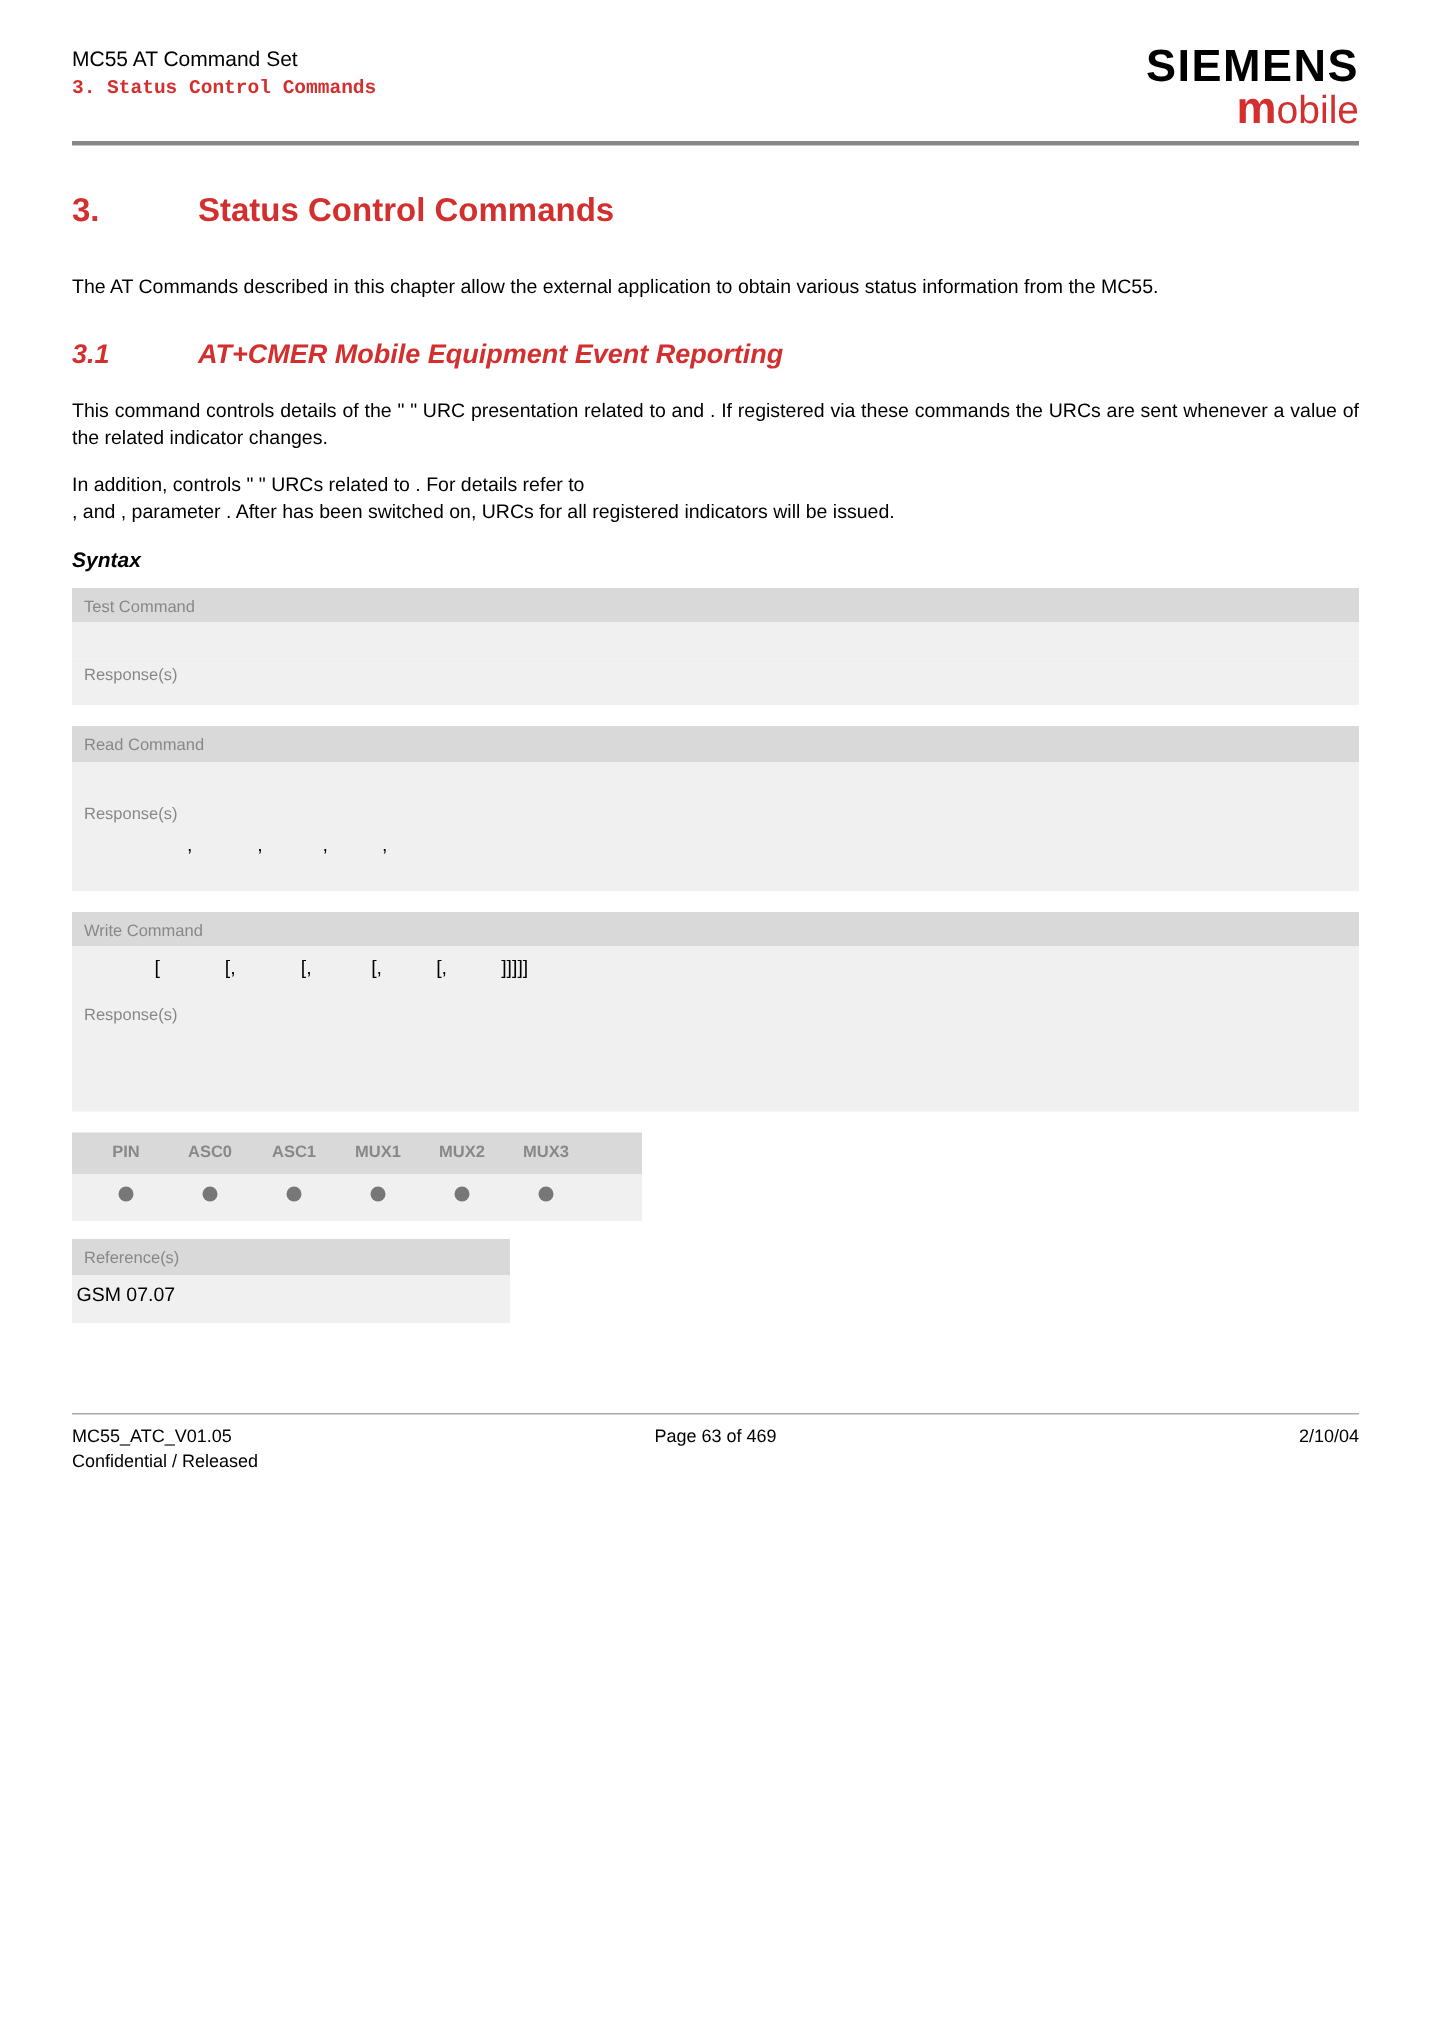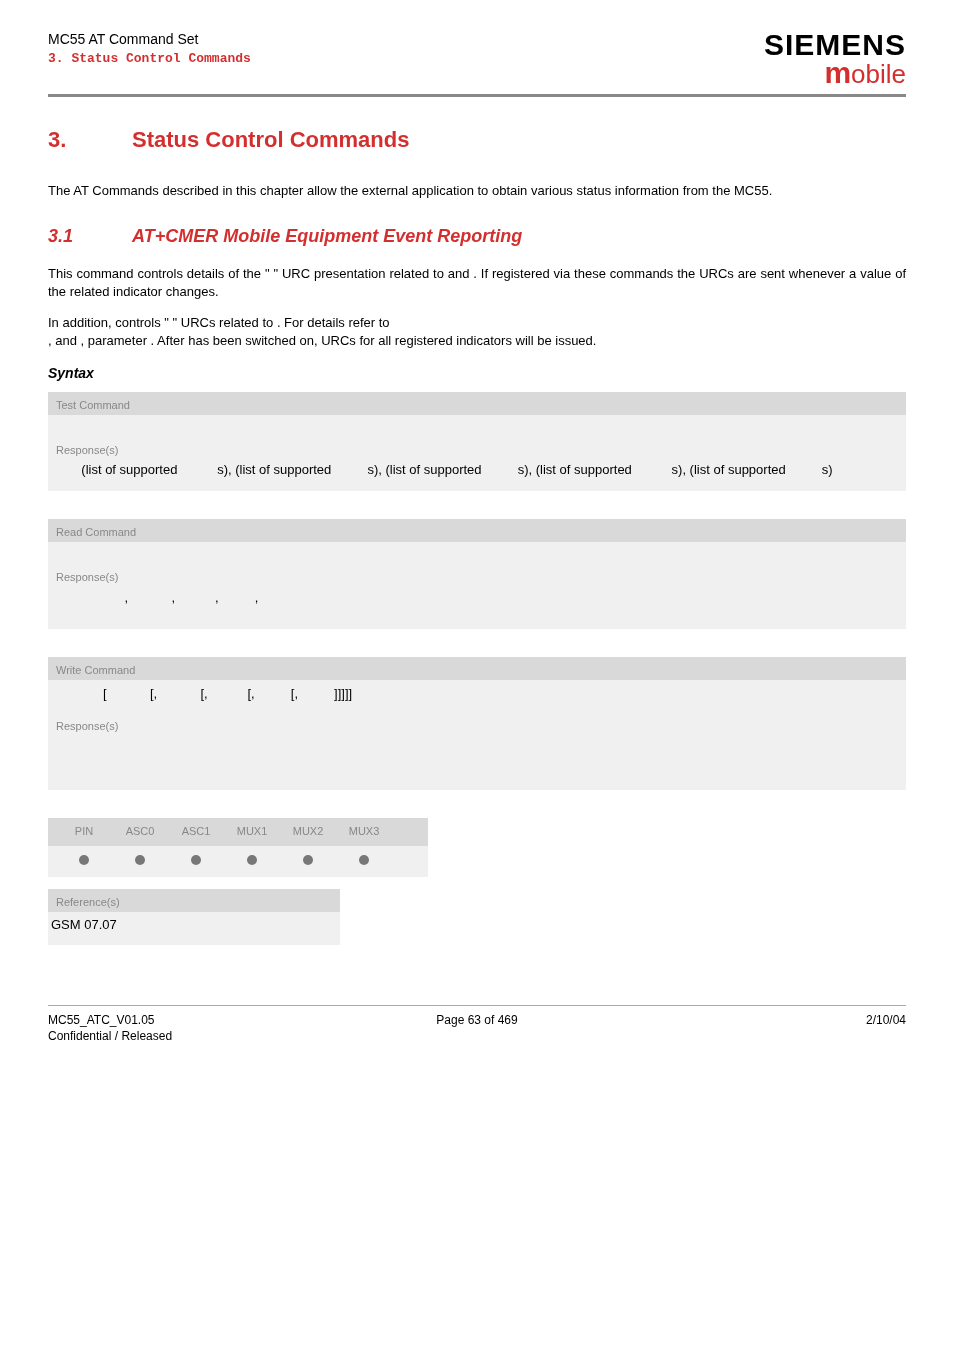--- a/index.html
+++ b/index.html
@@ -59,36 +59,36 @@
   }
   h2.subsection .num { width: 84px; flex-shrink: 0; }
   p.body { font-size: 13px; margin-bottom: 12px; text-align: justify; }
   .syntax-title {
     font-weight: bold;
     font-style: italic;
     font-size: 14px;
     margin-top: 14px;
     margin-bottom: 8px;
   }
-  .cmd-block { margin-bottom: 28px; }
+  .cmd-block { margin-bottom: 14px; }
   .cmd-header {
     background: #d9d9d9;
     color: #888;
     font-size: 11px;
     padding: 6px 8px 2px 8px;
   }
   .cmd-body {
     background: #f0f0f0;
     padding: 4px 8px 10px 8px;
     font-size: 13px;
   }
   .cmd-body .label { color: #888; font-size: 11px; margin-bottom: 2px; }
   .cmd-body .content { color: #000; font-size: 13px; line-height: 1.6; }
   .dots-table { margin-top: 6px; }
-  .dots-table .hdr-row, .dots-table .dot-row { display: flex; }
+  .dots-table .hdr-row, .dots-table .dot-row { display: flex; font-weight: bold; }
   .dots-table .cell {
     width: 56px;
     text-align: center;
     font-size: 11px;
     color: #888;
   }
   .dots-table .hdr-row { background: #d9d9d9; padding: 6px 8px; }
   .dots-table .dot-row { background: #f0f0f0; padding: 8px 8px; }
   .dot {
     width: 10px; height: 10px; border-radius: 50%;
@@ -142,21 +142,20 @@
 <p class="body" style="margin-bottom:0;">In addition,                 controls "          " URCs related to                 . For details refer to</p>
 <p class="body">          ,                and              , parameter             . After                has been switched on, URCs for all registered indicators will be issued.</p>
 
 <div class="syntax-title">Syntax</div>
 
 <div class="cmd-block">
   <div class="cmd-header">Test Command</div>
   <div class="cmd-body" style="height:24px;"></div>
   <div class="cmd-body">
     <div class="label">Response(s)</div>
-    <div class="content" style="white-space: pre-wrap;"><span>       (list of supported           s), (list of supported          s), (list of supported          s), (list of supported           s), (list of supported          s)</span></div>
   </div>
 </div>
 
 <div class="cmd-block">
   <div class="cmd-header">Read Command</div>
   <div class="cmd-body" style="height:24px;"></div>
   <div class="cmd-body">
     <div class="label">Response(s)</div>
     <div class="content" style="white-space: pre;"><span>                   ,            ,           ,          ,</span></div>
     <div style="height:10px;"></div>

